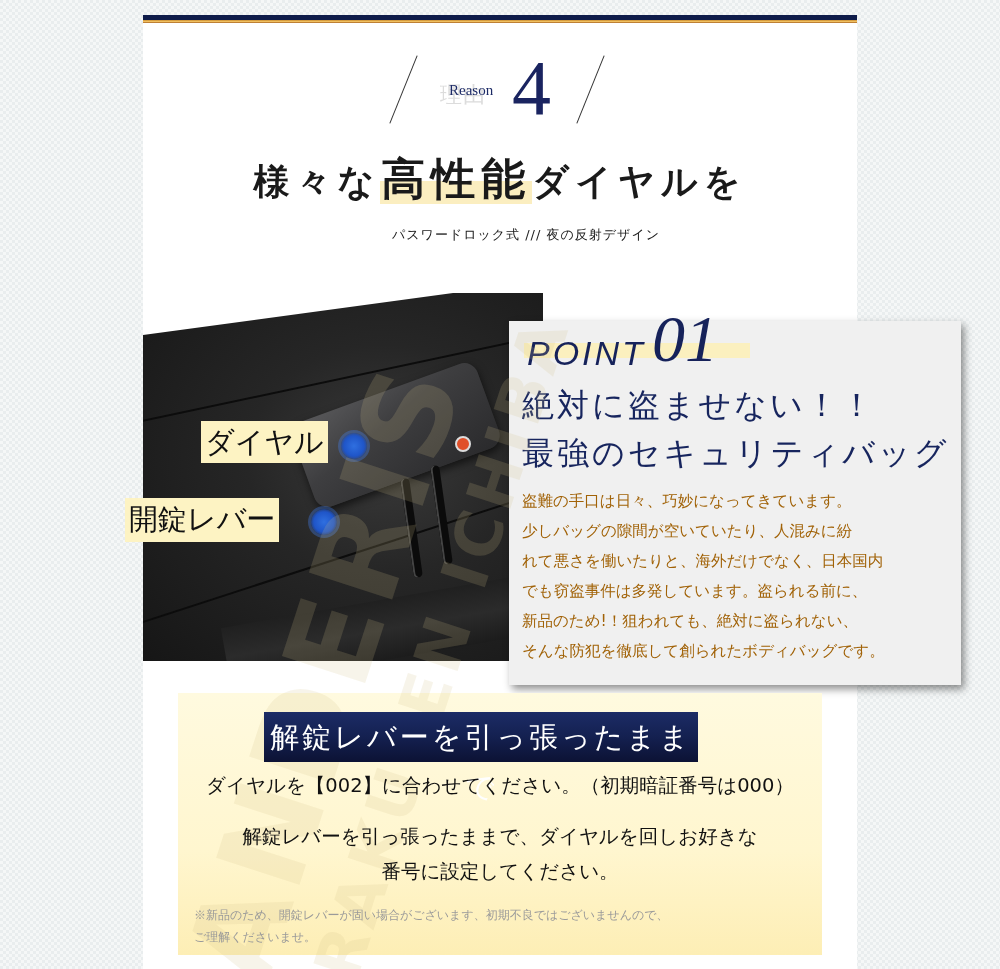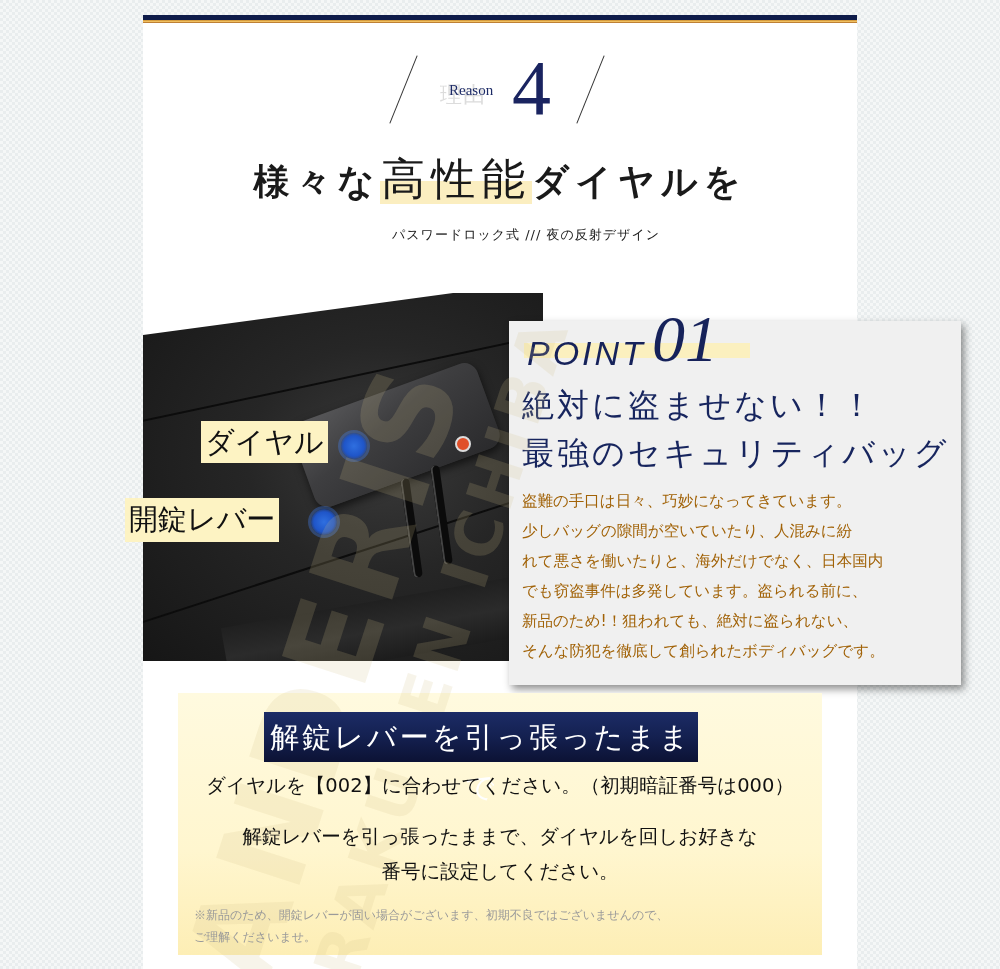--- a/index.html
+++ b/index.html
@@ -39,21 +39,21 @@
     .reason-number {
       position: absolute; left: 512px; top: 50px;
       font-family: "Liberation Serif", serif; font-size: 78px; line-height: 76px; color: #1a2460;
     }
     .main-title {
       position: absolute; left: 0; top: 150px; width: 1000px; text-align: center;
       font-family: "DejaVu Serif", serif; font-size: 36px; color: #1a1a1a; letter-spacing: 6px;
       white-space: nowrap;
     }
     .main-title .hl {
-      font-size: 44px; font-weight: normal;
+      font-size: 44px; font-weight: bold;
       background: linear-gradient(to bottom, transparent 55%, #fbeec0 55%, #fbeec0 100%);
       padding: 0 1px;
     }
     .subtitle {
       position: absolute; left: 0; top: 226px; width: 984px; text-align: center;
       font-family: "DejaVu Sans", sans-serif; font-size: 13px; color: #1a1a1a; letter-spacing: 1px; margin-left: 34px;
     }
     .photo {
       position: absolute; left: 143px; top: 293px; width: 400px; height: 368px;
       background:

